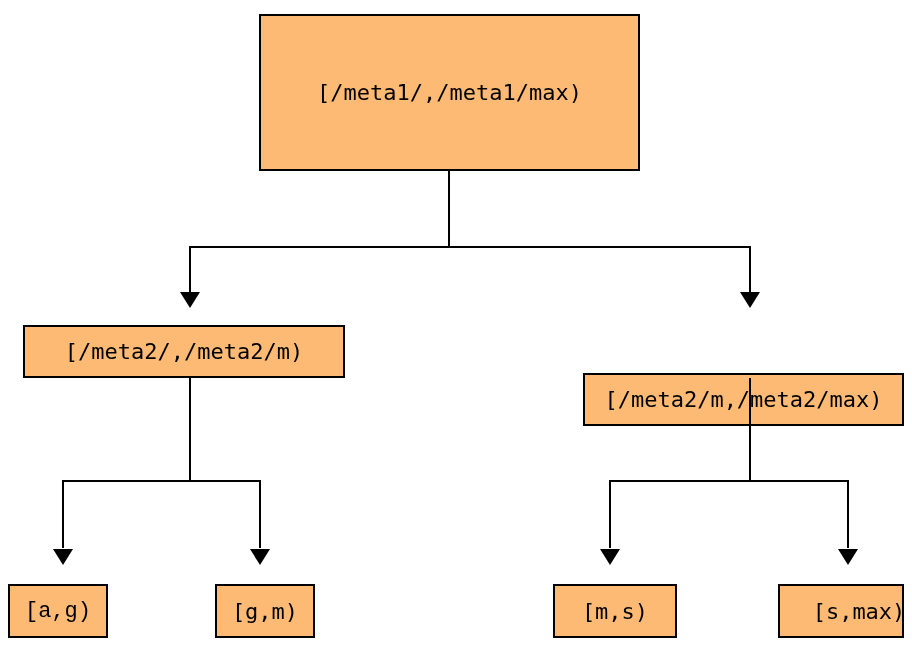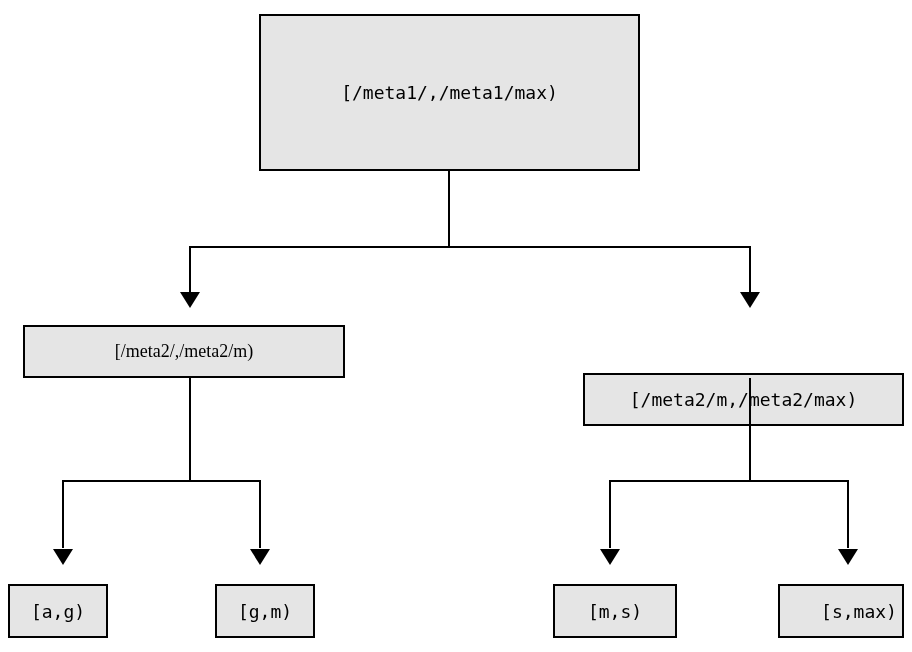--- a/index.html
+++ b/index.html
@@ -12,32 +12,32 @@
     width: 912px;
     height: 652px;
     background: #ffffff;
     font-family: "DejaVu Sans Mono", "Liberation Mono", monospace;
     overflow: hidden;
   }
   .node {
     position: absolute;
     box-sizing: border-box;
     border: 2px solid #000000;
-    background: #e5e5e5;
+    background: #fdba74;
     color: #000000;
     display: flex;
     align-items: center;
     justify-content: center;
-    font-size: 18px;
+    font-size: 22px;
     white-space: pre;
   }
   .node-root  { left: 259px; top: 14px;  width: 381px; height: 157px; }
-  .node-left  { left: 23px;  top: 325px; width: 322px; height: 53px; font-family: Liberation Serif, serif; }
+  .node-left  { left: 23px;  top: 325px; width: 322px; height: 53px; }
   .node-right { left: 583px; top: 325px; width: 321px; height: 53px; margin-top: 48px; }
-  .node-ag    { left: 8px;   top: 584px; width: 100px; height: 54px; }
+  .node-ag    { left: 8px;   top: 584px; width: 100px; height: 54px; font-family: Liberation Mono, monospace; }
   .node-gm    { left: 215px; top: 584px; width: 100px; height: 54px; }
   .node-ms    { left: 553px; top: 584px; width: 124px; height: 54px; }
   .node-smax  { left: 778px; top: 584px; width: 126px; height: 54px; padding-left: 36px; }
 
   .hline, .vline {
     position: absolute;
     background: #000000;
   }
   .arrow {
     position: absolute;

